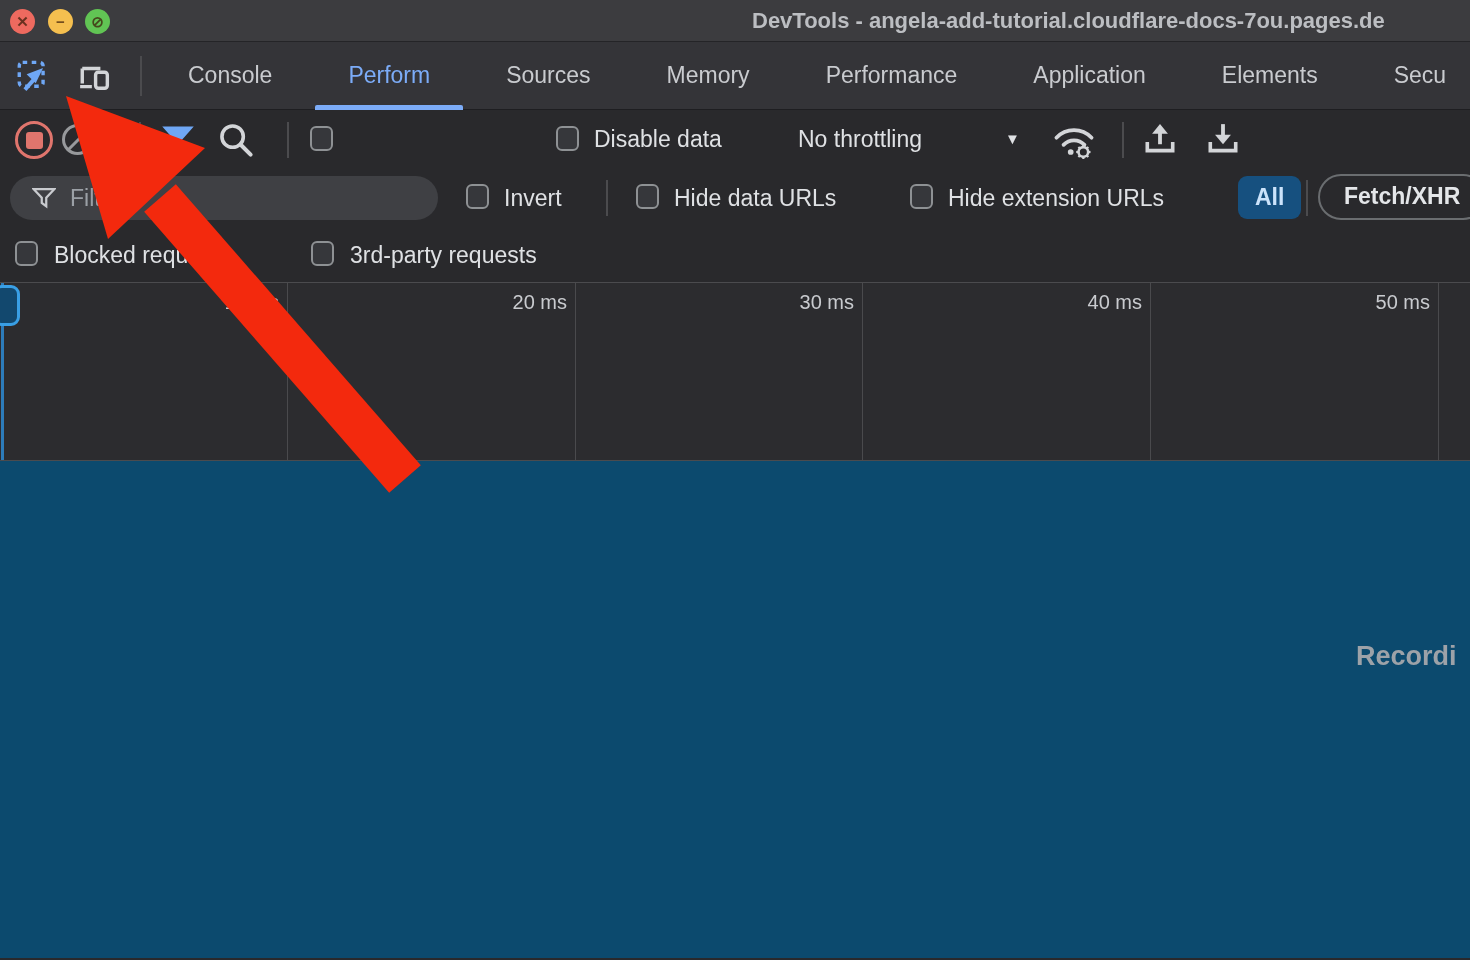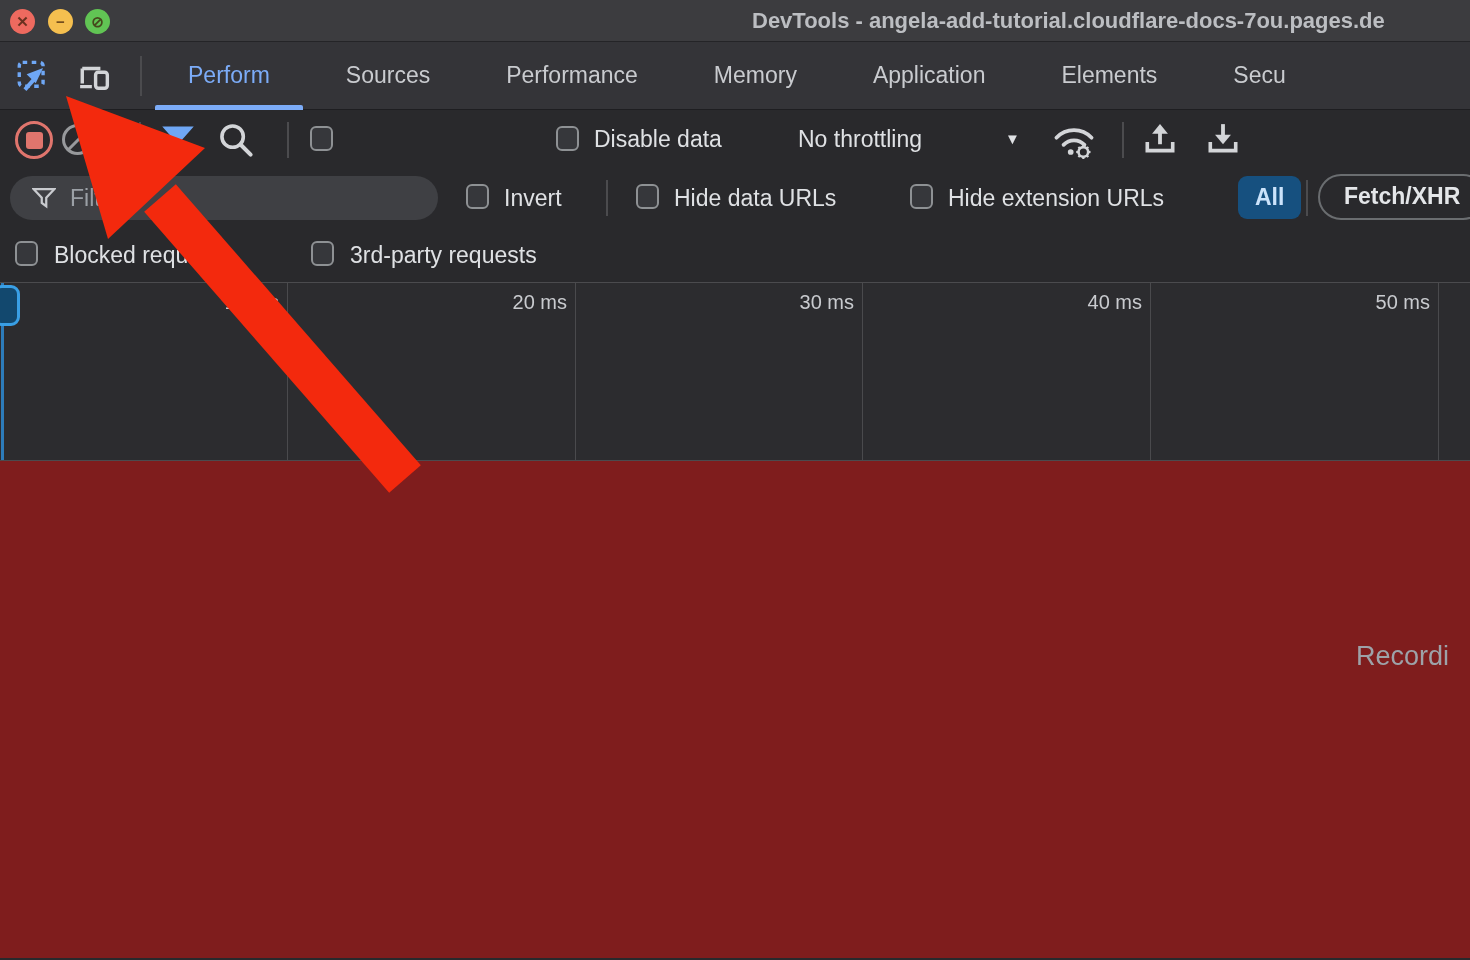--- a/index.html
+++ b/index.html
@@ -56,21 +56,21 @@
                 border:2.5px solid #6a6d70; color:#e4e6e9; font-size:23px; font-weight:600;
                 line-height:41px; white-space:nowrap; }
   
   .timeline { position:relative; height:178px; background:#2c2c2f; border-bottom:1px solid #4b4b4e; }
   .gridline { position:absolute; top:0; bottom:0; width:1px; background:#4a4a4d; }
   .tick { position:absolute; top:8px; width:100px; text-align:right; font-size:20px; color:#c9cbcf; }
   .ov-line { position:absolute; left:1px; top:0; bottom:0; width:3px; background:#2d7cba; }
   .ov-handle { position:absolute; left:-7px; top:2px; width:27px; height:41px; border:3.5px solid #399fe5;
                border-radius:9px; background:#12486e; }
   
-  .mainpanel { position:relative; height:497px; background:#7f1d1d; }
+  .mainpanel { position:relative; height:497px; background:#0c4a6e;font-weight:bold; }
   .empty-line { position:absolute; white-space:nowrap; font-size:27px; color:#9da2a8; }
   
   .arrow-overlay { position:absolute; left:0; top:0; width:1470px; height:960px;
                    pointer-events:none; z-index:50; }
   svg { display:block; }
 </style>
 </head>
 <body>
 
 <div id="app">
@@ -95,24 +95,25 @@
     <div class="icon-btn devt">
       <span>
         <svg width="36" height="32" viewBox="0 0 32 30">
           <path d="M5 8 H22 M5 8 V22 M3 25 H14" fill="none" stroke="#d3d5d8" stroke-width="3.2"></path>
           <rect x="17.5" y="11.5" width="11" height="15" rx="2.5" fill="none" stroke="#d3d5d8" stroke-width="3.2"></rect>
         </svg>
       </span>
     </div>
     <div class="tab-sep"></div>
     <div class="tabs">
+      <div class="tab">Console</div>
       <div class="tab active">Perform</div>
       <div class="tab">Sources</div>
+      <div class="tab">Memory</div>
       <div class="tab">Performance</div>
-      <div class="tab">Memory</div>
       <div class="tab">Application</div>
       <div class="tab">Elements</div>
       <div class="tab">Secu</div>
     </div>
   </div>
 
   <div class="toolbar">
     <div class="rec">
       <div class="sq"></div>
     </div>

